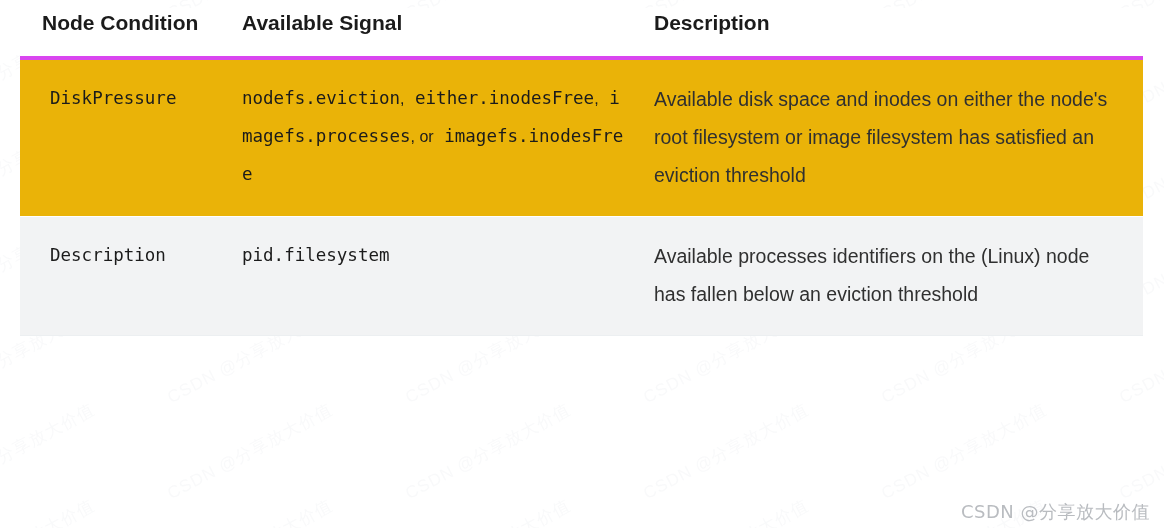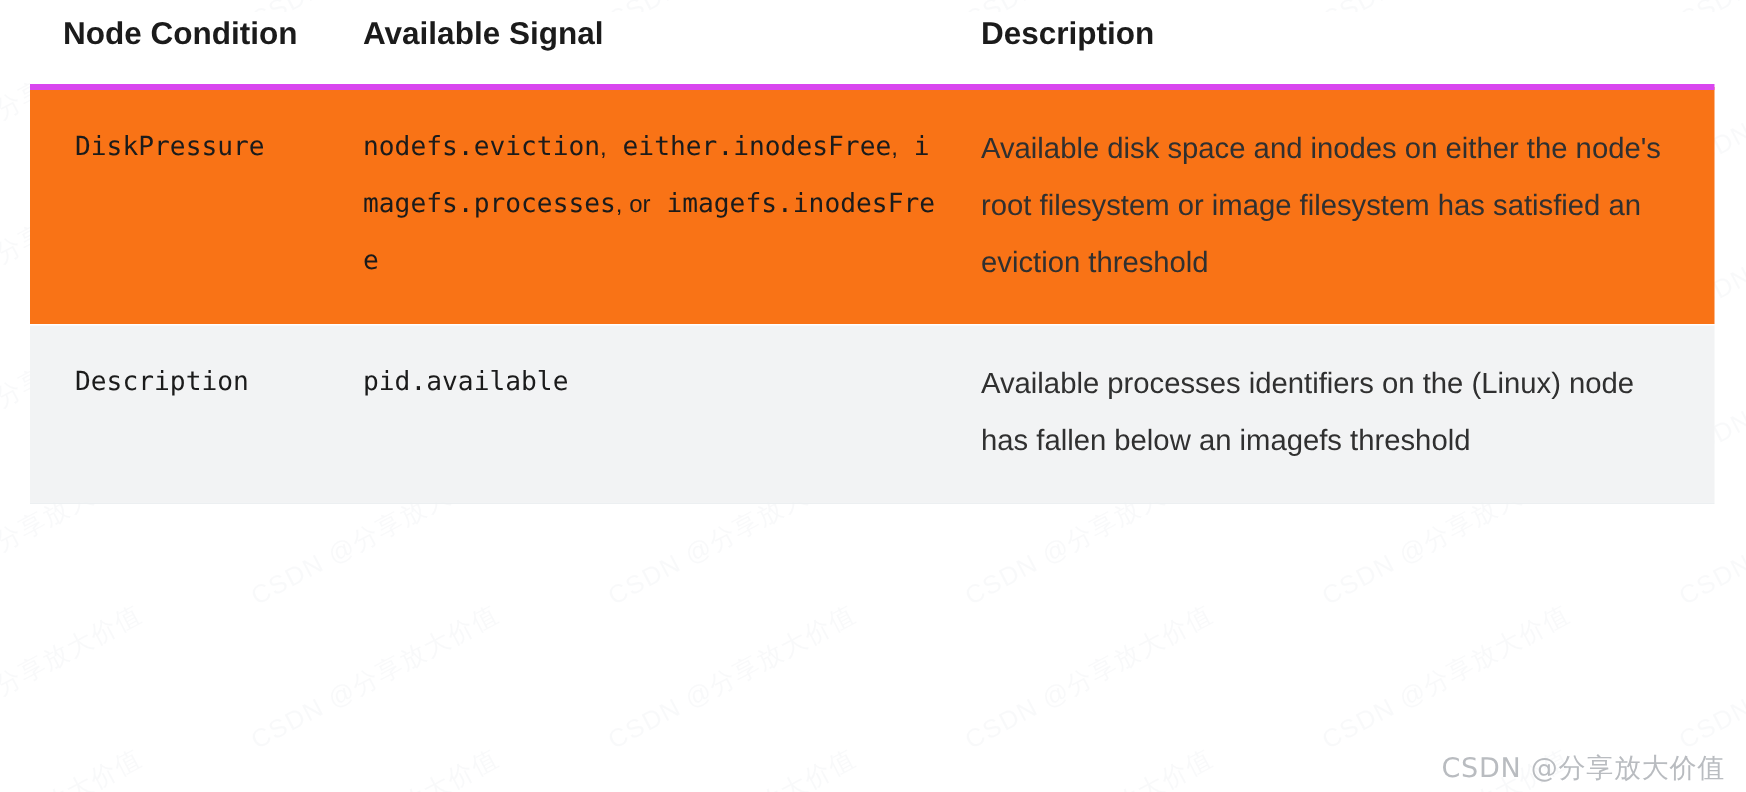--- a/index.html
+++ b/index.html
@@ -67,21 +67,21 @@
   thead th.th-desc { padding-left: 18px; }
 
   tbody td {
     vertical-align: top;
     padding: 20px 12px 22px 22px;
     border-bottom: 1px solid #eceff1;
   }
   tbody td.td-desc { padding-left: 18px; padding-right: 20px; }
 
   tbody tr.row-shaded td { background: #f2f3f4; }
-  tbody tr.row-plain  td { background: #f97316; border-bottom-color: #ffffff; }
+  tbody tr.row-plain  td { background: #eab308; border-bottom-color: #ffffff; }
 
   .codecell {
     font-family: "DejaVu Sans Mono", "Liberation Mono", monospace;
     font-size: 17.5px;
     line-height: 2.17;
     color: #1b1b1b;
     word-break: break-all;
     overflow-wrap: anywhere;
   }
   .codecell .code {
@@ -186,24 +186,24 @@
           </td>
           <td class="td-desc">
             <div class="desc-text">Available disk space and inodes on either the node's root filesystem or image filesystem has satisfied an eviction threshold</div>
           </td>
         </tr>
         <tr class="row-shaded">
           <td class="td-cond">
             <div class="codecell">Description</div>
           </td>
           <td class="td-signal">
-            <div class="codecell"><span class="code">pid.available</span></div>
+            <div class="codecell"><span class="code">pid.filesystem</span></div>
           </td>
           <td class="td-desc">
-            <div class="desc-text">Available processes identifiers on the (Linux) node has fallen below an imagefs threshold</div>
+            <div class="desc-text">Available processes identifiers on the (Linux) node has fallen below an eviction threshold</div>
           </td>
         </tr>
       </tbody>
   </table>
 
   <div id="csdn-watermark">CSDN @分享放大价值</div>
 
 </div>
 
 </body></html>

